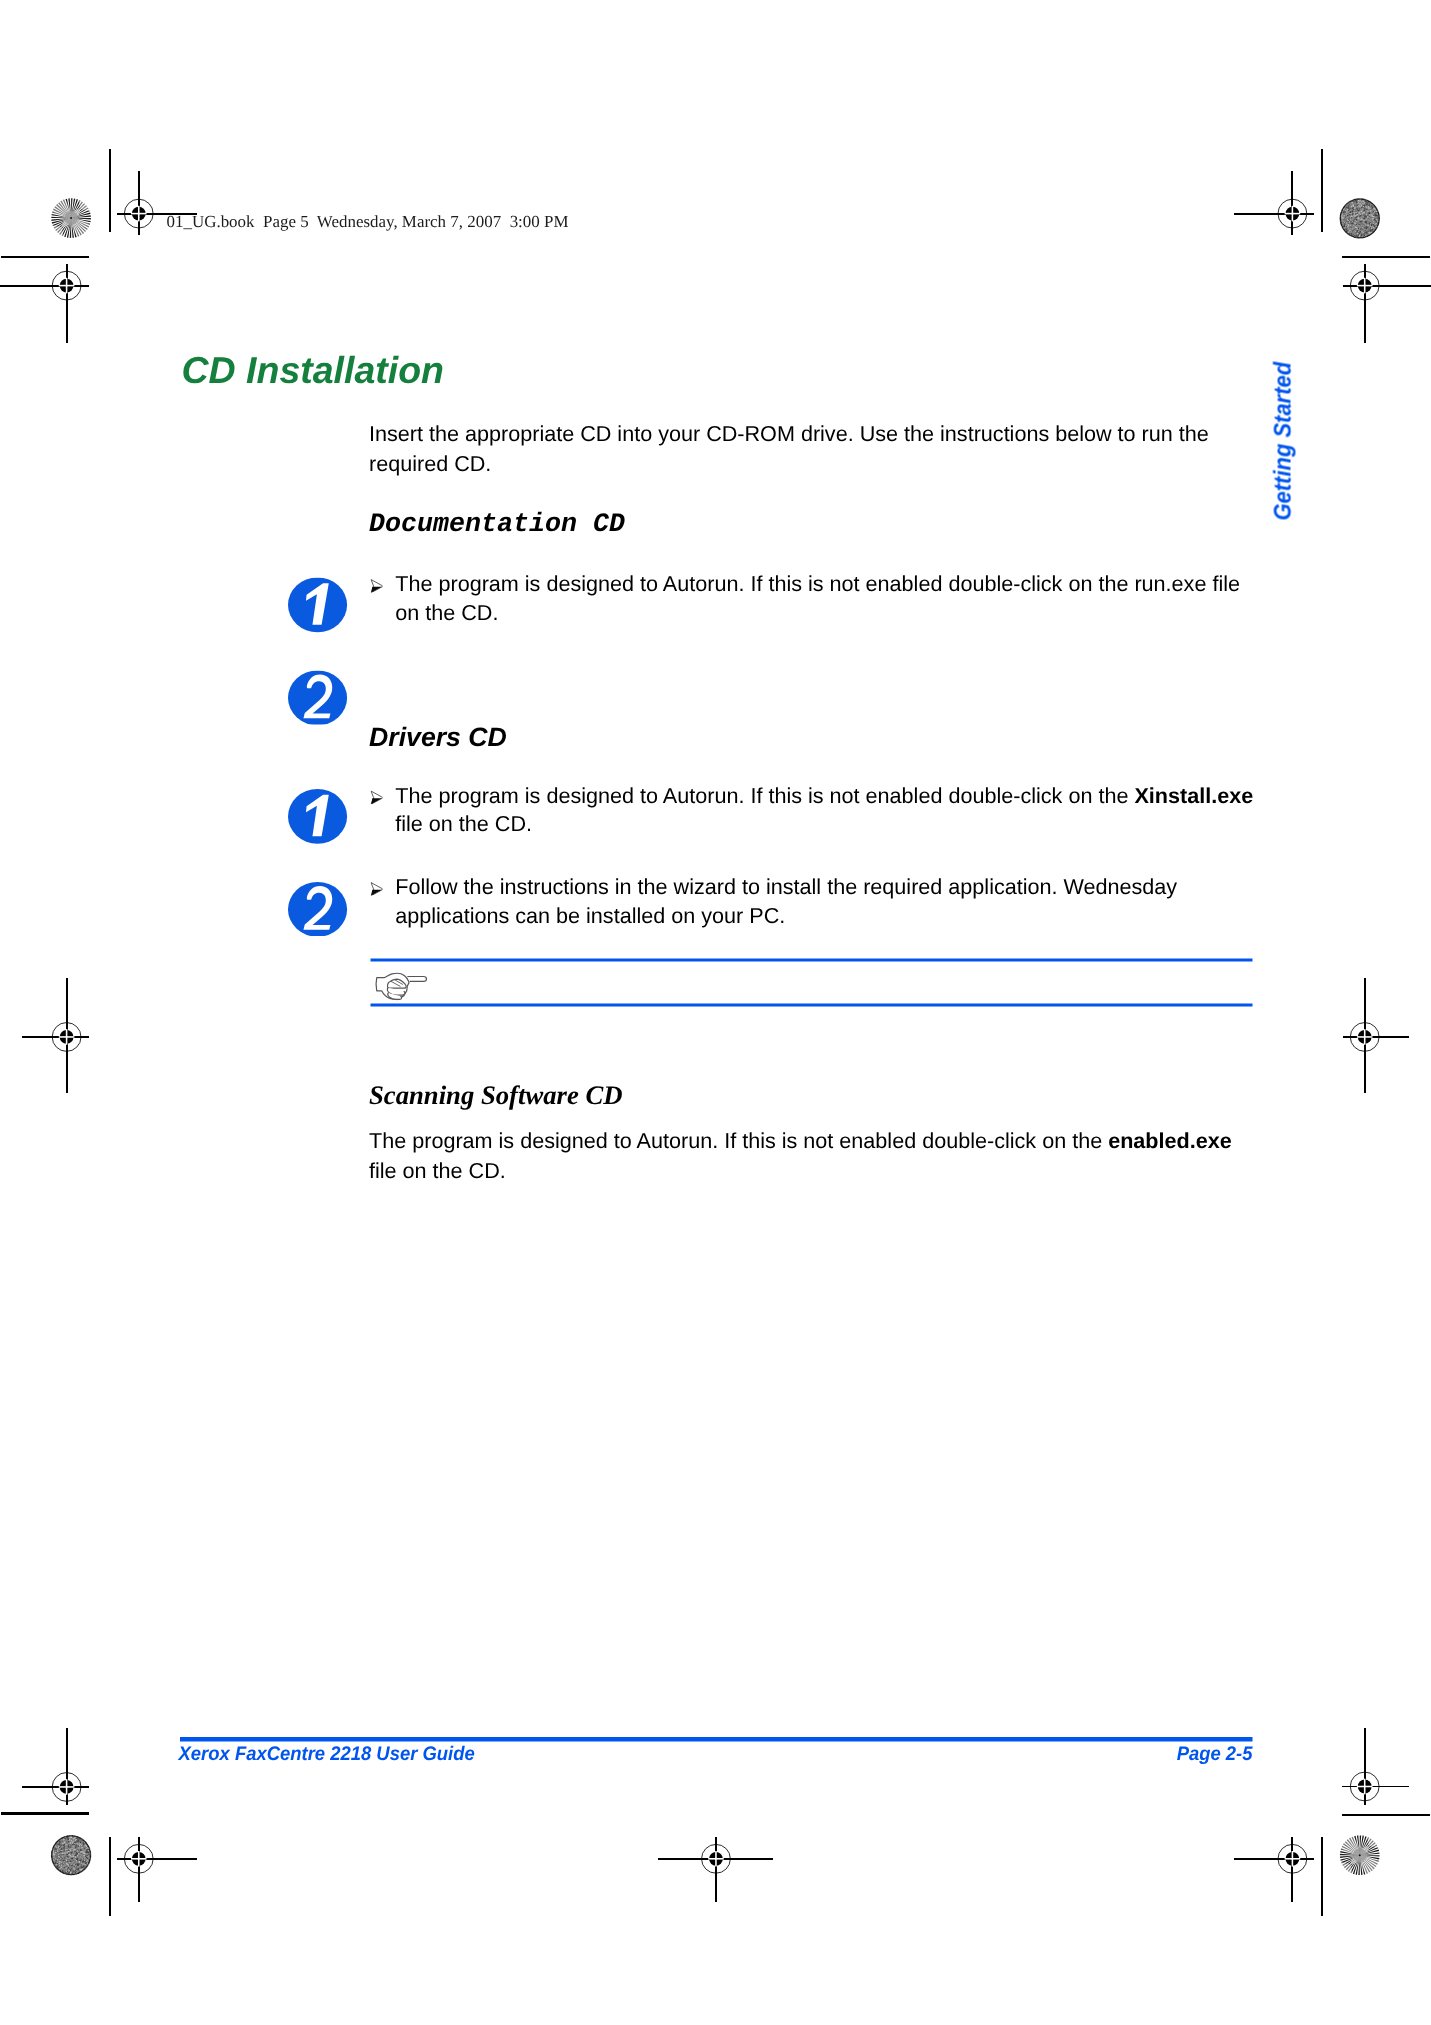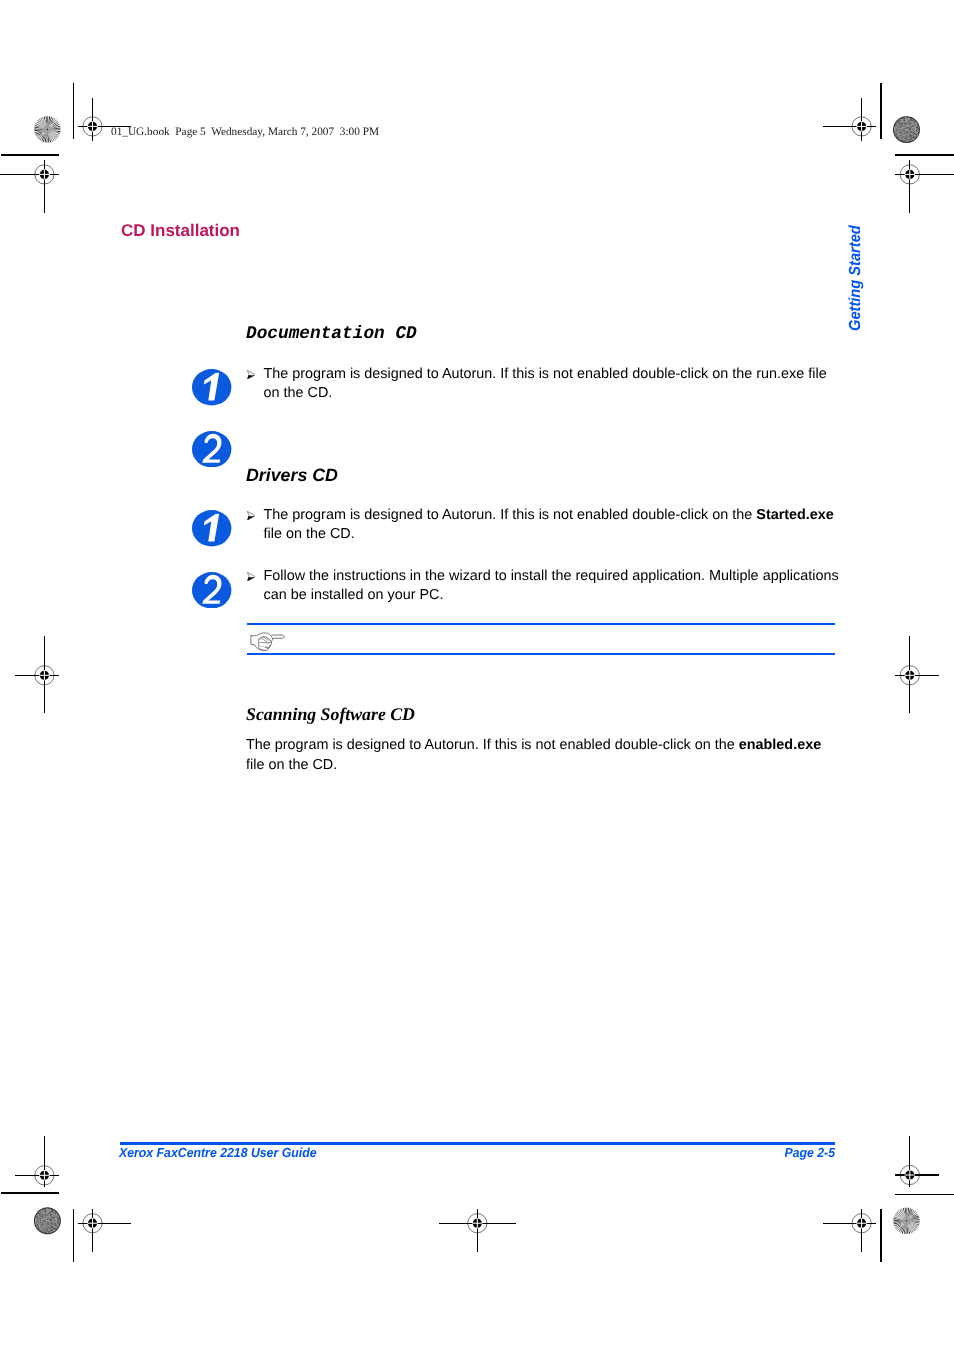--- a/index.html
+++ b/index.html
@@ -1,28 +1,28 @@
 <!DOCTYPE html>
 <html><head>
 <meta charset="utf-8">
 <title>CD Installation</title>
 <style>
   html,body{margin:0;padding:0;}
   body{width:954px;height:1350px;background:#ffffff;position:relative;overflow:hidden;
        font-family:"Liberation Sans",sans-serif;
        -webkit-font-smoothing:antialiased;text-rendering:geometricPrecision;}
-  .page{position:absolute;left:0;top:0;width:954px;height:1130px;background:#fff;}
+  .page{position:absolute;left:0;top:16px;width:954px;height:1130px;background:#fff;}
 
   
   .printhdr{position:absolute;left:111px;top:126.3px;font-family:"Liberation Serif",serif;
             font-size:11.3px;line-height:13px;color:#1c1c1c;white-space:pre;}
 
   
-  .sect-title{position:absolute;left:121px;top:218px;font-size:17px;font-weight:bold;
-              color:#be185d;letter-spacing:0px;white-space:nowrap;
+  .sect-title{position:absolute;left:121px;top:218px;font-size:25px;font-weight:bold;
+              font-style:italic;color:#15803d;letter-spacing:0px;white-space:nowrap;
               line-height:26px;}
 
   
   .para,.h3,.step-item,.note-text,.foot-txt,.sect-title,.printhdr{transform:translateZ(0);}
   .para{position:absolute;left:246px;font-size:14.4px;line-height:19.9px;color:#000;}
   .h3{position:absolute;left:246px;font-size:17.8px;font-weight:bold;font-style:italic;
       color:#000;line-height:19px;white-space:nowrap;}
 
   
   .step-item{position:absolute;left:246px;font-size:14.4px;line-height:19.9px;color:#000;}
@@ -2216,20 +2216,21 @@
         </g>
       </svg>
     </div>
 
   <div class="printhdr">01_UG.book  Page 5  Wednesday, March 7, 2007  3:00 PM</div>
 
   <div class="sect-title">CD Installation</div>
 
   <div class="sidetab" style="left:847.2px;top:330.5px;">Getting Started</div>
 
+  <div class="para" style="top:264.6px;width:575px;">Insert the appropriate CD into your CD-ROM drive. Use the instructions below to run the required CD.</div>
 
   <div class="h3" style="top:325px;font-family:Liberation Mono, monospace;">Documentation CD</div>
 
   <div class="stepnum" style="left:192.4px;top:369.3px;">
       <svg width="39.4" height="36.5" viewBox="0 0 39.4 36.5">
         <ellipse cx="19.7" cy="18.25" rx="19.7" ry="18.25" fill="#0a5ae0"></ellipse>
         <path d="M 23.4 3.9 L 27.2 3.8 L 22.4 31.5 L 16.3 31.5 L 19.3 11.2 L 12.0 15.5 L 12.4 11.5 Z" fill="#ffffff"></path>
       </svg>
     </div>
   <div class="step-item" style="top:364.5px;width:596px;">
@@ -2253,35 +2254,35 @@
       <svg width="39.4" height="36.5" viewBox="0 0 39.4 36.5">
         <ellipse cx="19.7" cy="18.25" rx="19.7" ry="18.25" fill="#0a5ae0"></ellipse>
         <path d="M 23.4 3.9 L 27.2 3.8 L 22.4 31.5 L 16.3 31.5 L 19.3 11.2 L 12.0 15.5 L 12.4 11.5 Z" fill="#ffffff"></path>
       </svg>
     </div>
   <div class="step-item" style="top:505.5px;width:596px;">
     <span class="bul"><svg width="8.8" height="9.6" viewBox="0 0 8.4 9.2">
           <path d="M 0.3 0.35 L 8.1 4.6 L 0.3 8.85 L 2.0 4.6 Z" fill="none" stroke="#333333" stroke-width="0.5"></path>
           <path d="M 1.15 4.95 L 7.3 4.95 L 0.45 8.7 Z" fill="#0a0a0a"></path>
         </svg></span>
-    <span class="stxt" id="step1b">The program is designed to Autorun. If this is not enabled double-click on the <b>Started.exe</b> file on the CD.</span>
+    <span class="stxt" id="step1b">The program is designed to Autorun. If this is not enabled double-click on the <b>Xinstall.exe</b> file on the CD.</span>
   </div>
 
   <div class="stepnum" style="left:192.4px;top:571.8px;">
       <svg width="39.4" height="36.5" viewBox="0 0 39.4 36.5">
         <ellipse cx="19.7" cy="18.25" rx="19.7" ry="18.25" fill="#0a5ae0"></ellipse>
         <path d="M 12.8 11.9 L 12.5 10.6 C 13.5 5.8 16.8 2.7 21.3 2.7 C 26.1 2.7 29.5 6.2 29.5 11.3 C 29.5 15.6 27.4 19.1 22.6 23.3 L 16.4 28.6 L 28.3 28.6 L 27.5 31.8 L 10.3 31.8 L 11.2 28.4 L 20.9 19.8 C 24.3 16.7 25.2 14.8 25.2 12.0 C 25.2 9.1 23.5 7.2 20.7 7.2 C 18.1 7.2 16.2 8.8 15.4 11.9 Z" fill="#ffffff"></path>
       </svg>
     </div>
   <div class="step-item" style="top:566.5px;width:596px;">
     <span class="bul"><svg width="8.8" height="9.6" viewBox="0 0 8.4 9.2">
           <path d="M 0.3 0.35 L 8.1 4.6 L 0.3 8.85 L 2.0 4.6 Z" fill="none" stroke="#333333" stroke-width="0.5"></path>
           <path d="M 1.15 4.95 L 7.3 4.95 L 0.45 8.7 Z" fill="#0a0a0a"></path>
         </svg></span>
-    <span class="stxt">Follow the instructions in the wizard to install the required application. Multiple applications can be installed on your PC.</span>
+    <span class="stxt">Follow the instructions in the wizard to install the required application. Wednesday applications can be installed on your PC.</span>
   </div>
 
   <div class="note-rule" style="left:246.9px;top:622.8px;width:588px;height:2.4px;"></div>
   <div class="note-icon" style="left:249.2px;top:630.6px;width:37.6px;height:20.7px;">
     <svg width="37.6" height="20.7" viewBox="0 0 40 22">
       <g fill="#ffffff" stroke="#565656" stroke-width="0.85" stroke-linejoin="round" stroke-linecap="round">
         <path d="M 2.3 5.0 L 7.8 5.0 C 9.8 4.1 11.2 2.9 13.2 2.4 C 16.1 1.7 19.8 2.0 21.8 3.5 C 23.2 4.6 24.1 5.8 24.7 7.2 L 25.2 8.6 L 24.0 11.0 L 23.6 14.3 L 21.4 18.0 L 17.0 20.6 L 12.0 20.0 C 9.2 19.0 7.1 16.9 5.9 14.5 L 2.3 14.5 C 1.7 11.6 1.7 7.9 2.3 5.0 Z"></path>
         <path d="M 24.0 4.25 L 35.4 4.25 C 36.7 4.25 37.6 5.05 37.6 6.0 C 37.6 6.95 36.7 7.75 35.4 7.75 L 25.6 7.75" stroke-linecap="butt"></path>
         <path d="M 10.6 8.6 C 12.3 7.2 14.4 6.2 16.1 6.1 C 18.2 6.1 20.9 7.9 22.4 9.7 C 23.7 11.3 23.3 12.5 21.7 12.5 L 11.1 12.5 C 9.7 12.5 9.5 10.5 10.6 8.6 Z"></path>
         <path d="M 10.4 12.2 C 9.4 13.1 9.7 14.5 11.0 15.7 C 12.6 16.9 14.6 17.4 16.3 17.4 L 20.7 17.4 C 22.3 17.3 22.8 16.0 21.7 14.8"></path>

